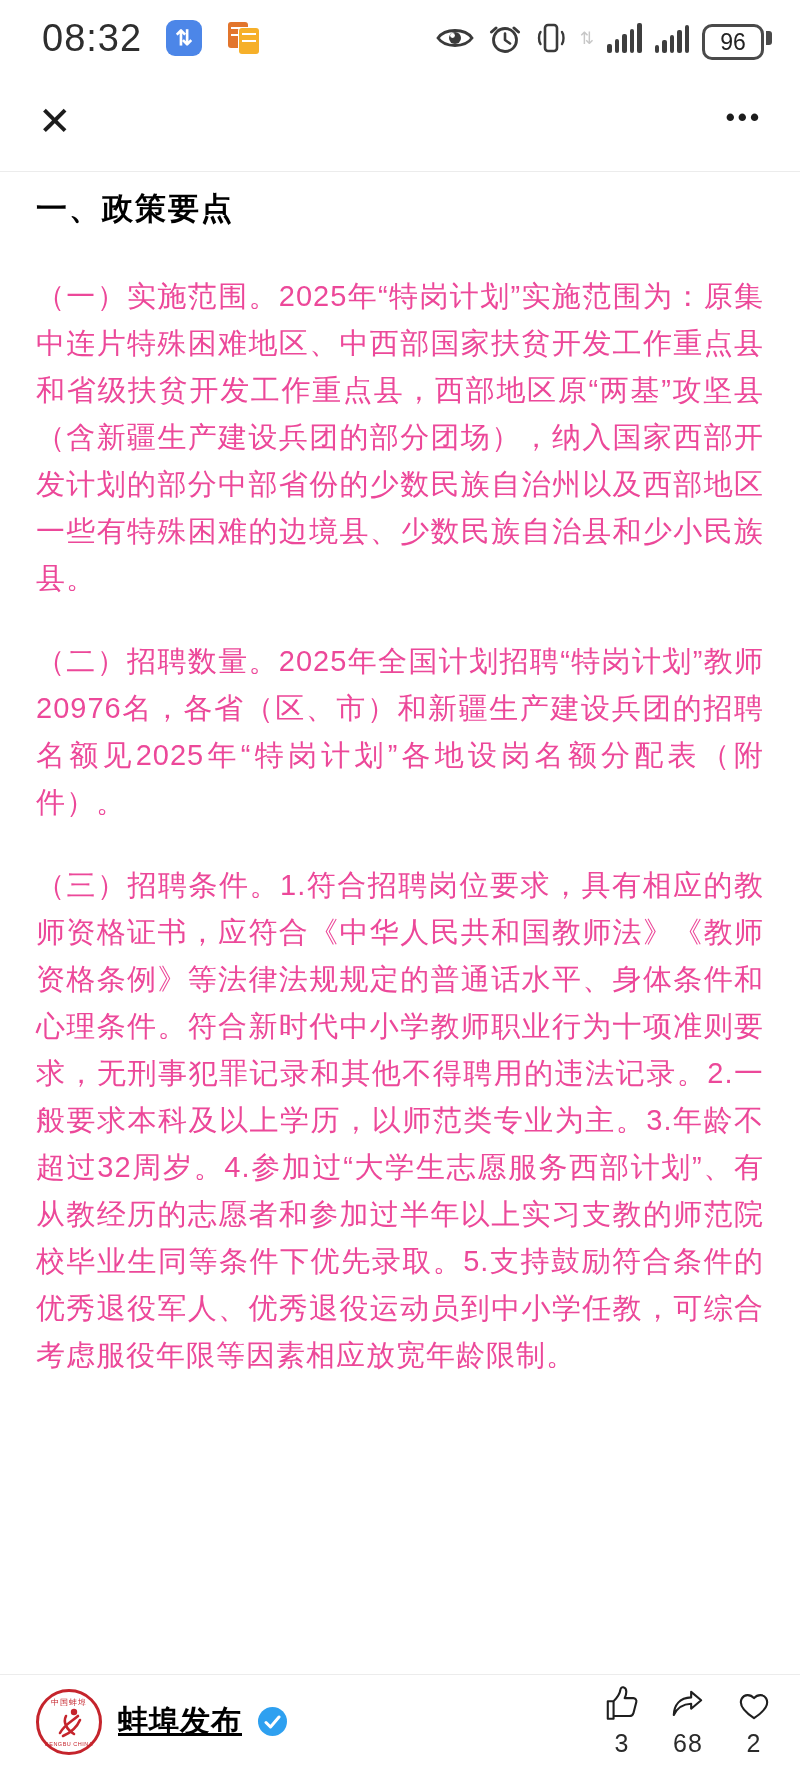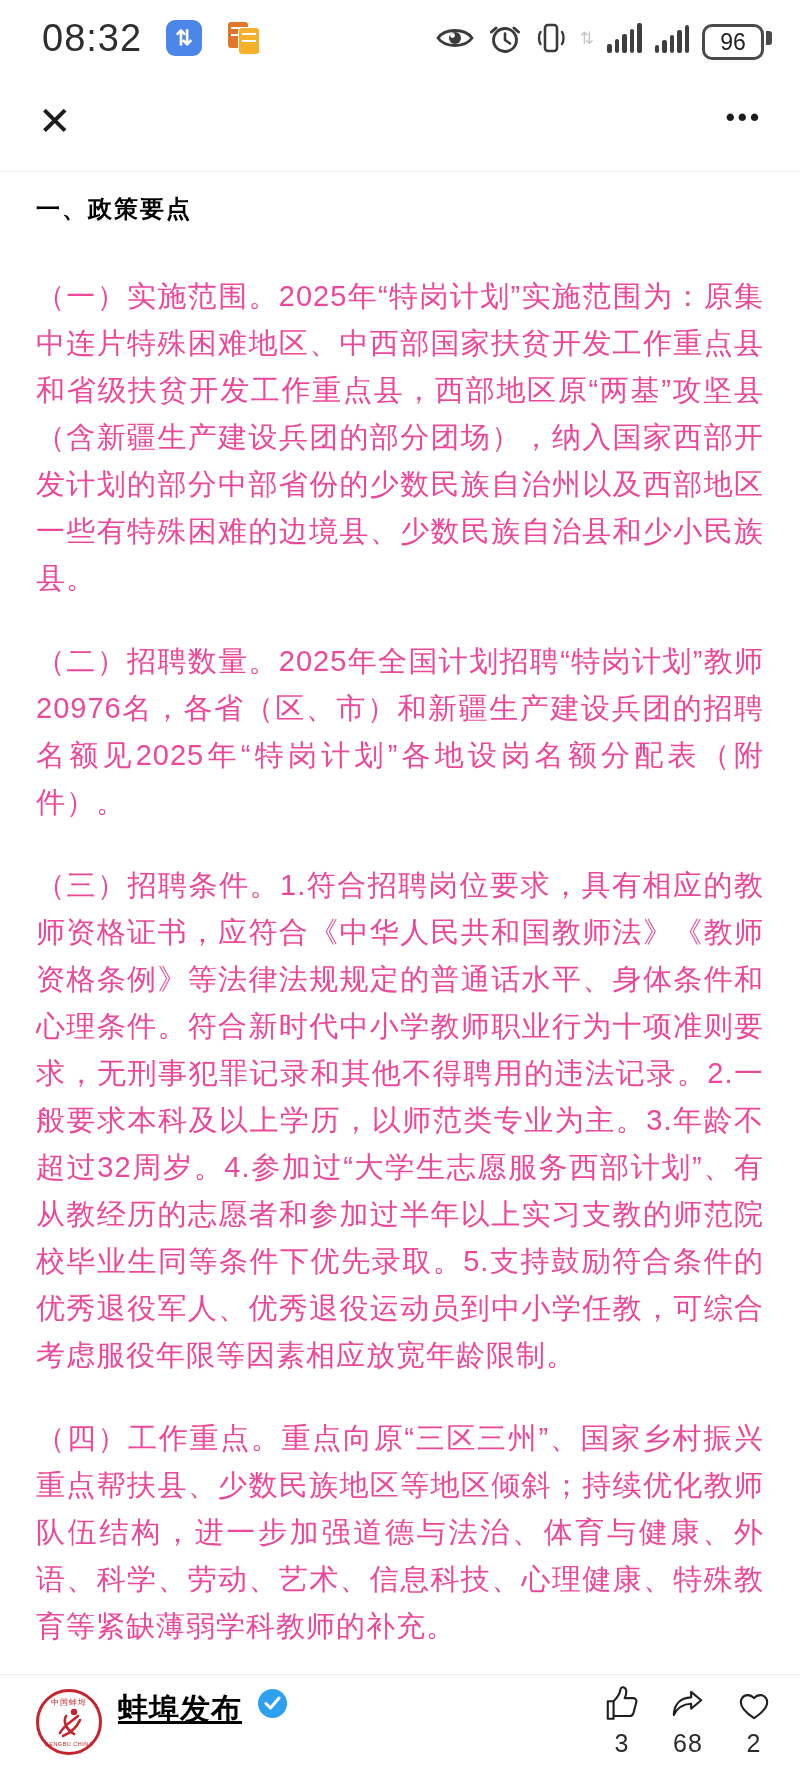--- a/index.html
+++ b/index.html
@@ -31,28 +31,28 @@
 
   
   .header { height:102px; display:flex; align-items:center; justify-content:space-between;
             padding:0 38px; border-bottom:1px solid #ececec; }
   .hbtn { background:none; border:none; cursor:pointer; color:#1c1c1c; font-family:inherit; }
   .close { font-size:40px; font-weight:300; line-height:1; }
   .more { font-size:26px; font-weight:700; letter-spacing:3px; line-height:1; padding-bottom:8px; }
 
   
   .article { height:1502px; overflow:hidden; padding:20px 36px 0 36px; }
-  .article h2 { font-size:24px; font-weight:700; color:#000; letter-spacing:2px; margin:0 0 48px 0; line-height:33px; }
+  .article h2 { font-size:31px; font-weight:700; color:#000; letter-spacing:2px; margin:0 0 48px 0; line-height:33px; }
   .article p { font-size:29px; color:#ec4899; line-height:47px; letter-spacing:1px;
                text-align:justify; margin:14px 0 36px 0; }
 
   
   .footer { height:94px; border-top:1px solid #ececec; display:flex; align-items:center;
             justify-content:space-between; padding:0 26px 0 36px; }
-  .account { display:flex; gap:16px; }
+  .account { display:flex; align-items:center; gap:16px; }
   .logo { position:relative; width:66px; height:66px; border:3px solid #c5242c; border-radius:50%;
           background:#fff; flex:0 0 auto; }
   .logo .arc-top { position:absolute; top:5px; left:0; right:0; text-align:center;
                    font-size:8px; color:#c5242c; letter-spacing:1px; }
   .logo .arc-bottom { position:absolute; bottom:5px; left:0; right:0; text-align:center;
                       font-size:5.5px; color:#c5242c; letter-spacing:.5px; }
   .logo svg { position:absolute; left:11px; top:11px; }
   .account-name { font-size:30px; font-weight:700; color:#000; letter-spacing:1px;text-decoration:underline; }
   .badge { width:29px; height:29px; border-radius:50%; background:#2ea0f0; display:flex;
            align-items:center; justify-content:center; }
@@ -128,21 +128,20 @@
   <div class="header">
     <button class="hbtn close">✕</button>
     <button class="hbtn more">•••</button>
   </div>
 
   <div class="article">
     <h2>一、政策要点</h2>
     <p>（一）实施范围。2025年“特岗计划”实施范围为：原集中连片特殊困难地区、中西部国家扶贫开发工作重点县和省级扶贫开发工作重点县，西部地区原“两基”攻坚县（含新疆生产建设兵团的部分团场），纳入国家西部开发计划的部分中部省份的少数民族自治州以及西部地区一些有特殊困难的边境县、少数民族自治县和少小民族县。</p>
     <p>（二）招聘数量。2025年全国计划招聘“特岗计划”教师20976名，各省（区、市）和新疆生产建设兵团的招聘名额见2025年“特岗计划”各地设岗名额分配表（附件）。</p>
     <p>（三）招聘条件。1.符合招聘岗位要求，具有相应的教师资格证书，应符合《中华人民共和国教师法》《教师资格条例》等法律法规规定的普通话水平、身体条件和心理条件。符合新时代中小学教师职业行为十项准则要求，无刑事犯罪记录和其他不得聘用的违法记录。2.一般要求本科及以上学历，以师范类专业为主。3.年龄不超过32周岁。4.参加过“大学生志愿服务西部计划”、有从教经历的志愿者和参加过半年以上实习支教的师范院校毕业生同等条件下优先录取。5.支持鼓励符合条件的优秀退役军人、优秀退役运动员到中小学任教，可综合考虑服役年限等因素相应放宽年龄限制。</p>
-    <p>（四）工作重点。重点向原“三区三州”、国家乡村振兴重点帮扶县、少数民族地区等地区倾斜；持续优化教师队伍结构，进一步加强道德与法治、体育与健康、外语、科学、劳动、艺术、信息科技、心理健康、特殊教育等紧缺薄弱学科教师的补充。</p>
 
   </div>
 
   <div class="footer">
     <div class="account">
       <span class="logo">
         <span class="arc-top">中国蚌埠</span>
         <svg width="40" height="40" viewBox="0 0 40 40">
           <circle cx="24" cy="9" r="3.2" fill="#c5242c"></circle>
           <path d="M10 30 C14 22 21 19 28 13 M13 33 C20 30 27 24 30 17 M16 13 C13 19 16 26 24 31" stroke="#c5242c" stroke-width="2.6" fill="none" stroke-linecap="round"></path>

